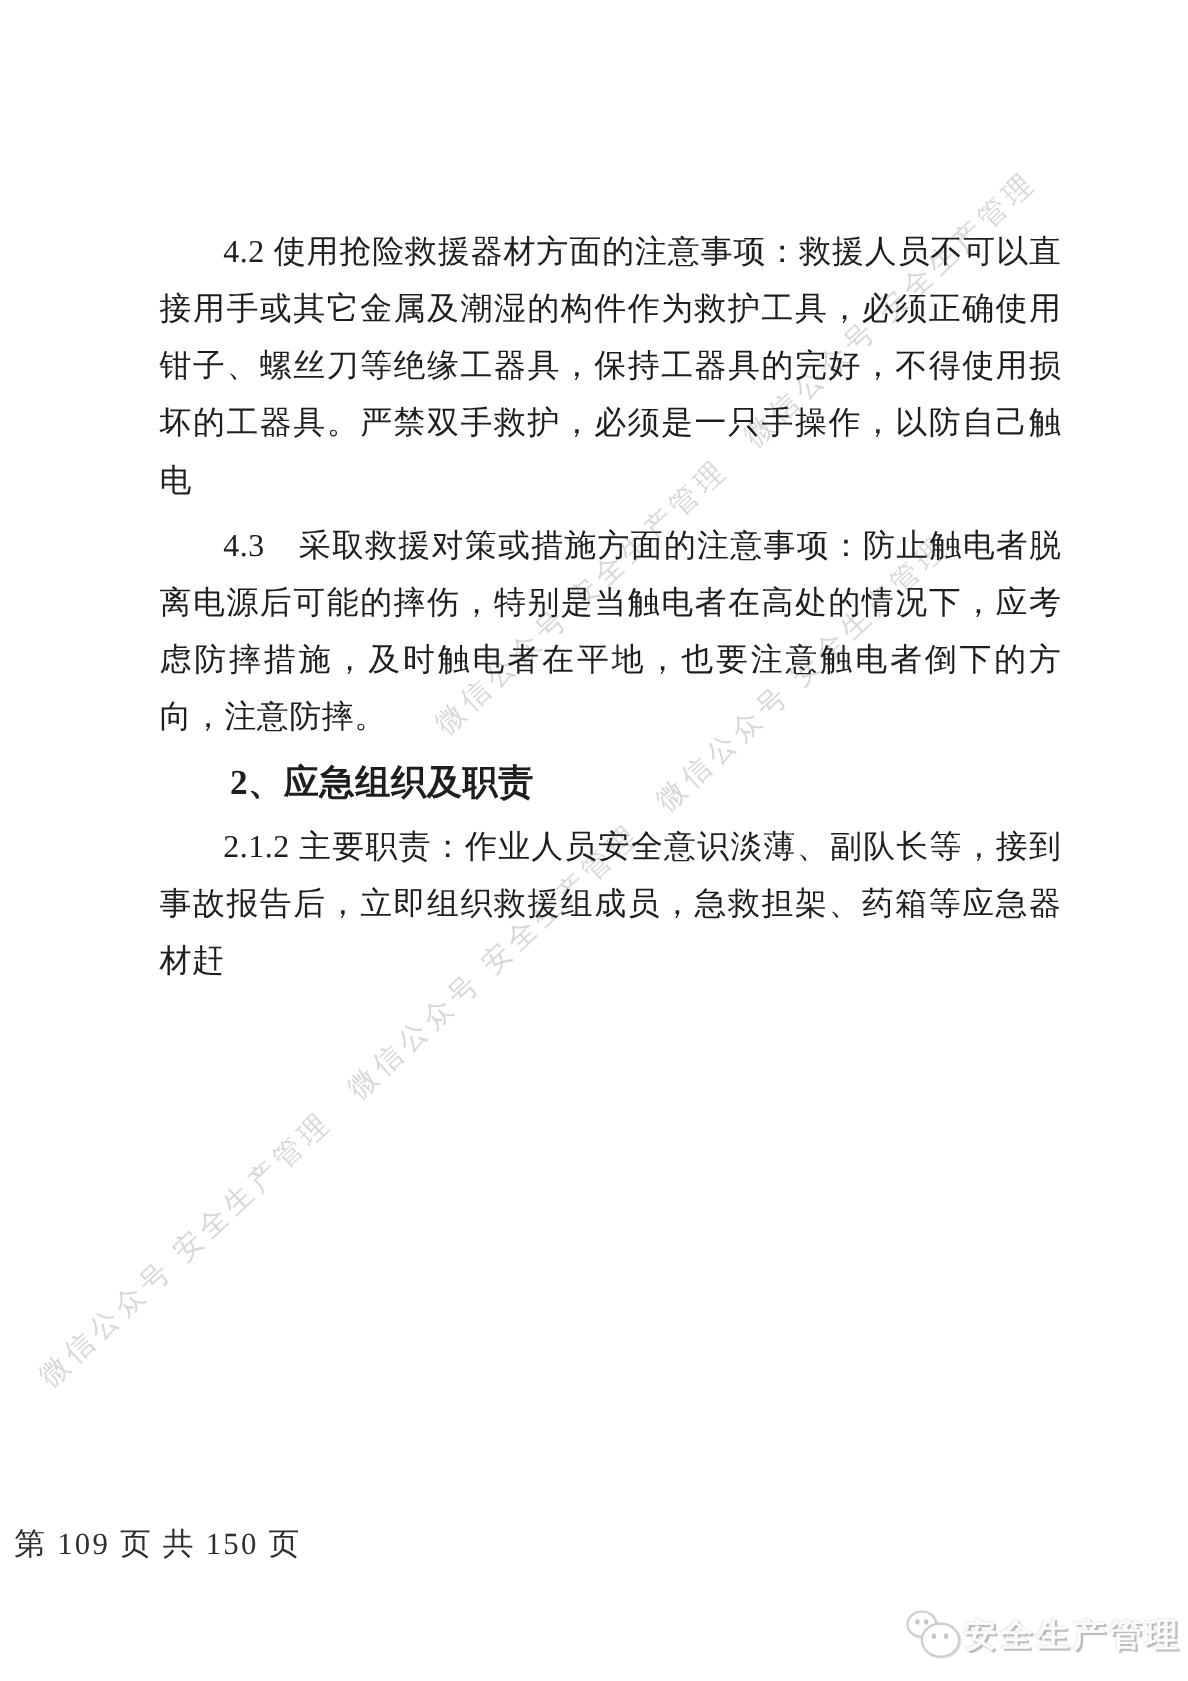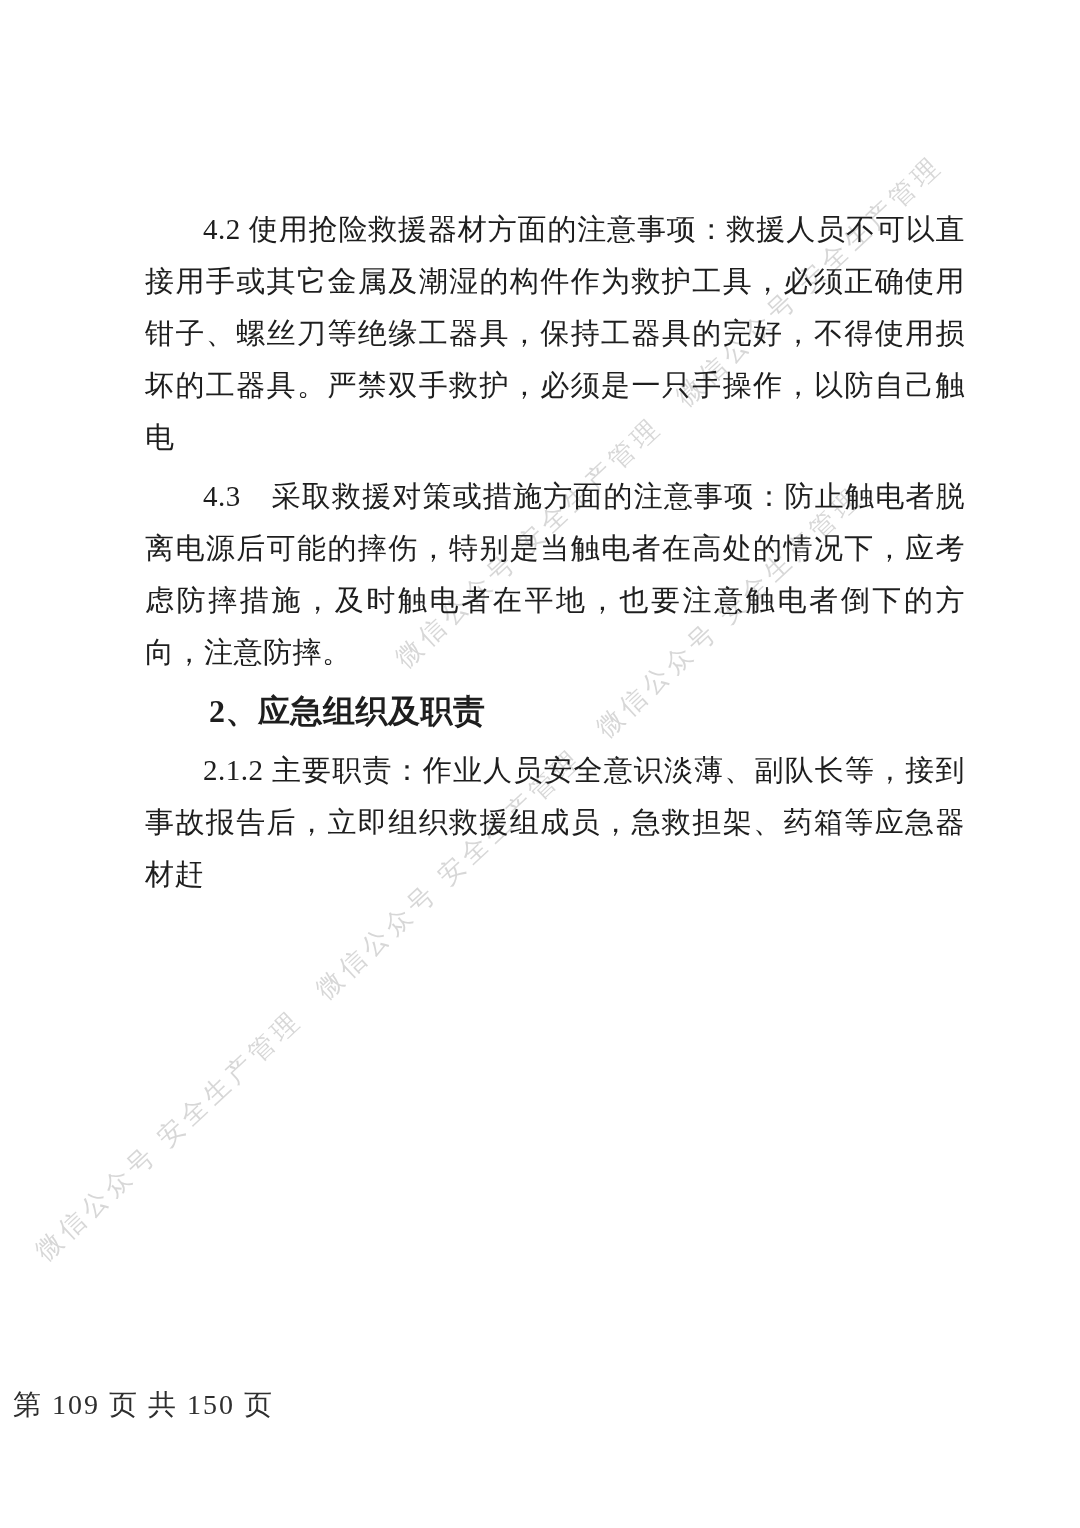--- a/index.html
+++ b/index.html
@@ -113,14 +113,27 @@
 
   <div class="content">
     <p>4.2 使用抢险救援器材方面的注意事项：救援人员不可以直接用手或其它金属及潮湿的构件作为救护工具，必须正确使用钳子、螺丝刀等绝缘工器具，保持工器具的完好，不得使用损坏的工器具。严禁双手救护，必须是一只手操作，以防自己触电</p>
     <p>4.3　采取救援对策或措施方面的注意事项：防止触电者脱离电源后可能的摔伤，特别是当触电者在高处的情况下，应考虑防摔措施，及时触电者在平地，也要注意触电者倒下的方向，注意防摔。</p>
     <p class="section-heading">2、应急组织及职责</p>
     <p>2.1.2 主要职责：作业人员安全意识淡薄、副队长等，接到事故报告后，立即组织救援组成员，急救担架、药箱等应急器材赶</p>
   </div>
 
   <div class="footer">第 109 页 共 150 页</div>
 
+  <div class="brand">
+    <span class="wx-icon">
+      <span class="bubble small">
+        <i class="eye l"></i>
+          <i class="eye r"></i>
+      </span>
+      <span class="bubble big">
+        <i class="eye l"></i>
+          <i class="eye r"></i>
+      </span>
+    </span>
+    <span class="brand-label">安全生产管理</span>
+  </div>
 
 </div>
 
 </body></html>

